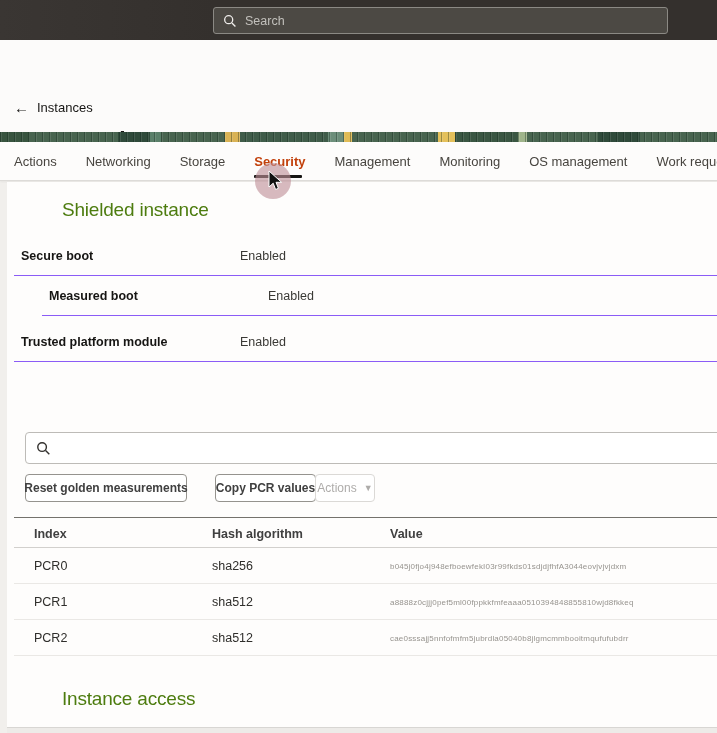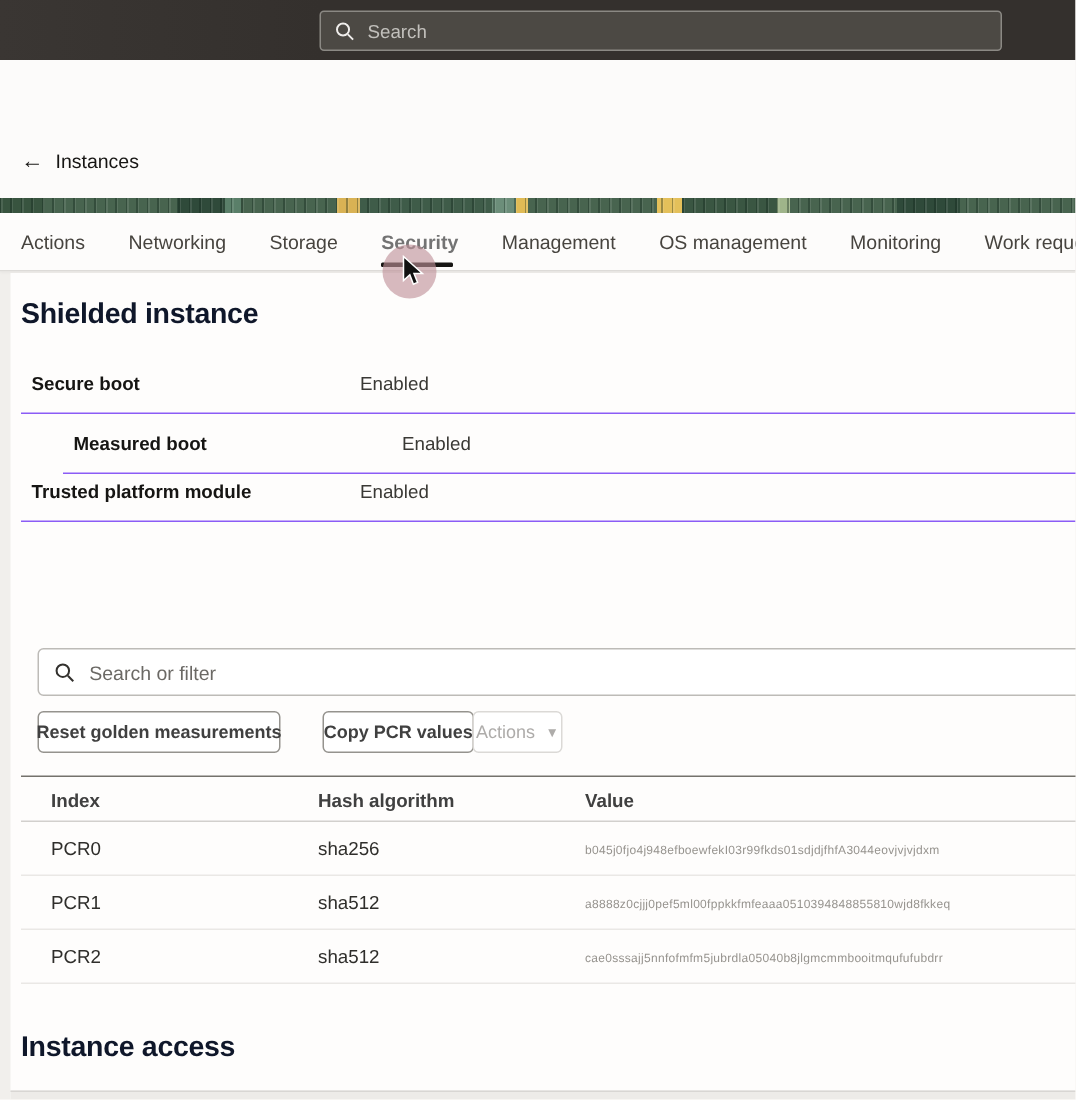--- a/index.html
+++ b/index.html
@@ -66,39 +66,39 @@
   .tabs {
     position:absolute; left:0; top:142px; width:717px; height:39px;
     background:#fdfcfb; border-bottom:1px solid #ddDBD8;
     box-shadow:0 1px 2px rgba(0,0,0,0.05);
     display:flex; align-items:center; padding-left:14px; gap:29px;
   }
   .tab {
     position:relative; font-size:13px; color:#47443f; cursor:pointer;
     height:39px; display:flex; align-items:center; white-space:nowrap;
   }
-  .tab.active { font-weight:bold; color:#737373; }
+  .tab.active { font-weight:bold; color:#c2410c; }
   .tab.active::after {
     content:""; position:absolute; left:0; right:4px; bottom:3px; height:3px;
     background:#161513; border-radius:1px;
   }
 
   
   .click-circle {
     position:absolute; left:255px; top:163px; width:36px; height:36px;
     border-radius:50%; background:rgba(190,144,151,0.62); pointer-events:none; z-index:40;
   }
   .cursor { position:absolute; left:268px; top:170px; z-index:41; pointer-events:none; }
 
   
   .main {
     position:absolute; left:7px; top:182px; width:710px; height:551px;
     background:#fefdfc;
   }
-  .section-title { position:absolute; font-size:19px; font-weight:bold; color:#0f172a; letter-spacing:-0.2px; }
+  .section-title { position:absolute; font-size:19px; font-weight:normal; color:#4d7c0f; letter-spacing:-0.2px;margin-left:48px; }
 
   .kv-row { position:absolute; left:7px; width:703px; height:40px; border-bottom:1px solid #8b5cf6; }
   .kv-label { position:absolute; left:7px; top:13px; font-size:12.5px; font-weight:bold; color:#161513; }
   .kv-value { position:absolute; left:226px; top:13px; font-size:12.5px; color:#39382f; color:#3a3935; }
 
   
   .filter-box {
     position:absolute; left:18px; top:250px; width:700px; height:32px;
     background:#fff; border:1px solid #bdbbb7; border-radius:4px;
     display:flex; align-items:center; padding:0 10px; gap:9px;
@@ -170,54 +170,53 @@
   </div>
 
   <div class="banner"></div>
 
   <div class="tabs">
     <div class="tab">Actions</div>
     <div class="tab">Networking</div>
     <div class="tab">Storage</div>
     <div class="tab active">Security</div>
     <div class="tab">Management</div>
+    <div class="tab">Monitoring</div>
     <div class="tab">OS management</div>
-    <div class="tab">Monitoring</div>
     <div class="tab">Work requests</div>
   </div>
 
   <div class="click-circle"></div>
   <svg class="cursor" width="16" height="22" viewBox="0 0 16 22">
     <path d="M1,1 L1,17 L5.2,13.2 L7.6,19.5 L10.4,18.3 L8,12.3 L13.6,12.3 Z" fill="#111" stroke="#fff" stroke-width="1"></path>
   </svg>
 
   <div class="main">
 
     <div class="section-title" style="left:7px; top:17px;">Shielded instance</div>
 
     <div class="kv-row" style="top:54px;">
       <span class="kv-label">Secure boot</span>
       <span class="kv-value">Enabled</span>
     </div>
     <div class="kv-row" style="top:94px;margin-left:28px;">
       <span class="kv-label">Measured boot</span>
       <span class="kv-value">Enabled</span>
     </div>
-    <div class="kv-row" style="top:126px;">
+    <div class="kv-row" style="top:140px;">
       <span class="kv-label">Trusted platform module</span>
       <span class="kv-value">Enabled</span>
     </div>
 
 
     <div class="filter-box">
       <svg width="15" height="15" viewBox="0 0 16 16">
         <circle cx="6.5" cy="6.5" r="4.6" fill="none" stroke="#33312e" stroke-width="1.5"></circle>
         <line x1="10.2" y1="10.2" x2="14.2" y2="14.2" stroke="#33312e" stroke-width="1.5"></line>
       </svg>
-      <input type="text" placeholder="Search or filter" style="">
     </div>
 
     <button class="btn" style="left:18px; width:162px;">Reset golden measurements</button>
     <button class="btn" style="left:208px; width:101px;">Copy PCR values</button>
     <button class="btn disabled" style="left:308px; width:60px;">
       <span>Actions</span>
       <span class="caret">▼</span>
     </button>
 
     <div class="pcr-table">

